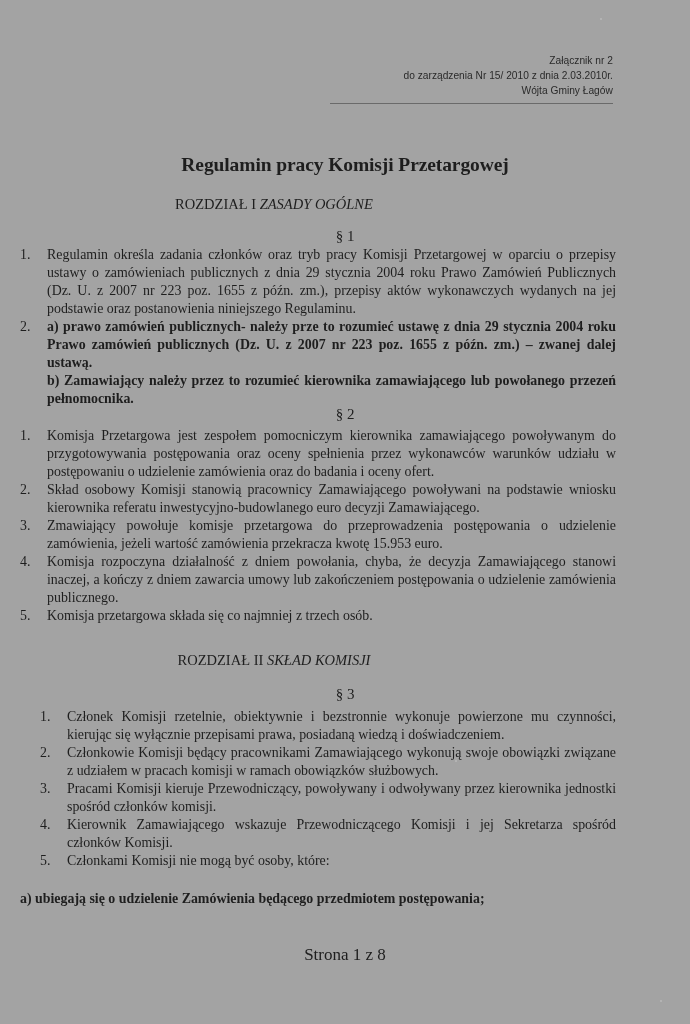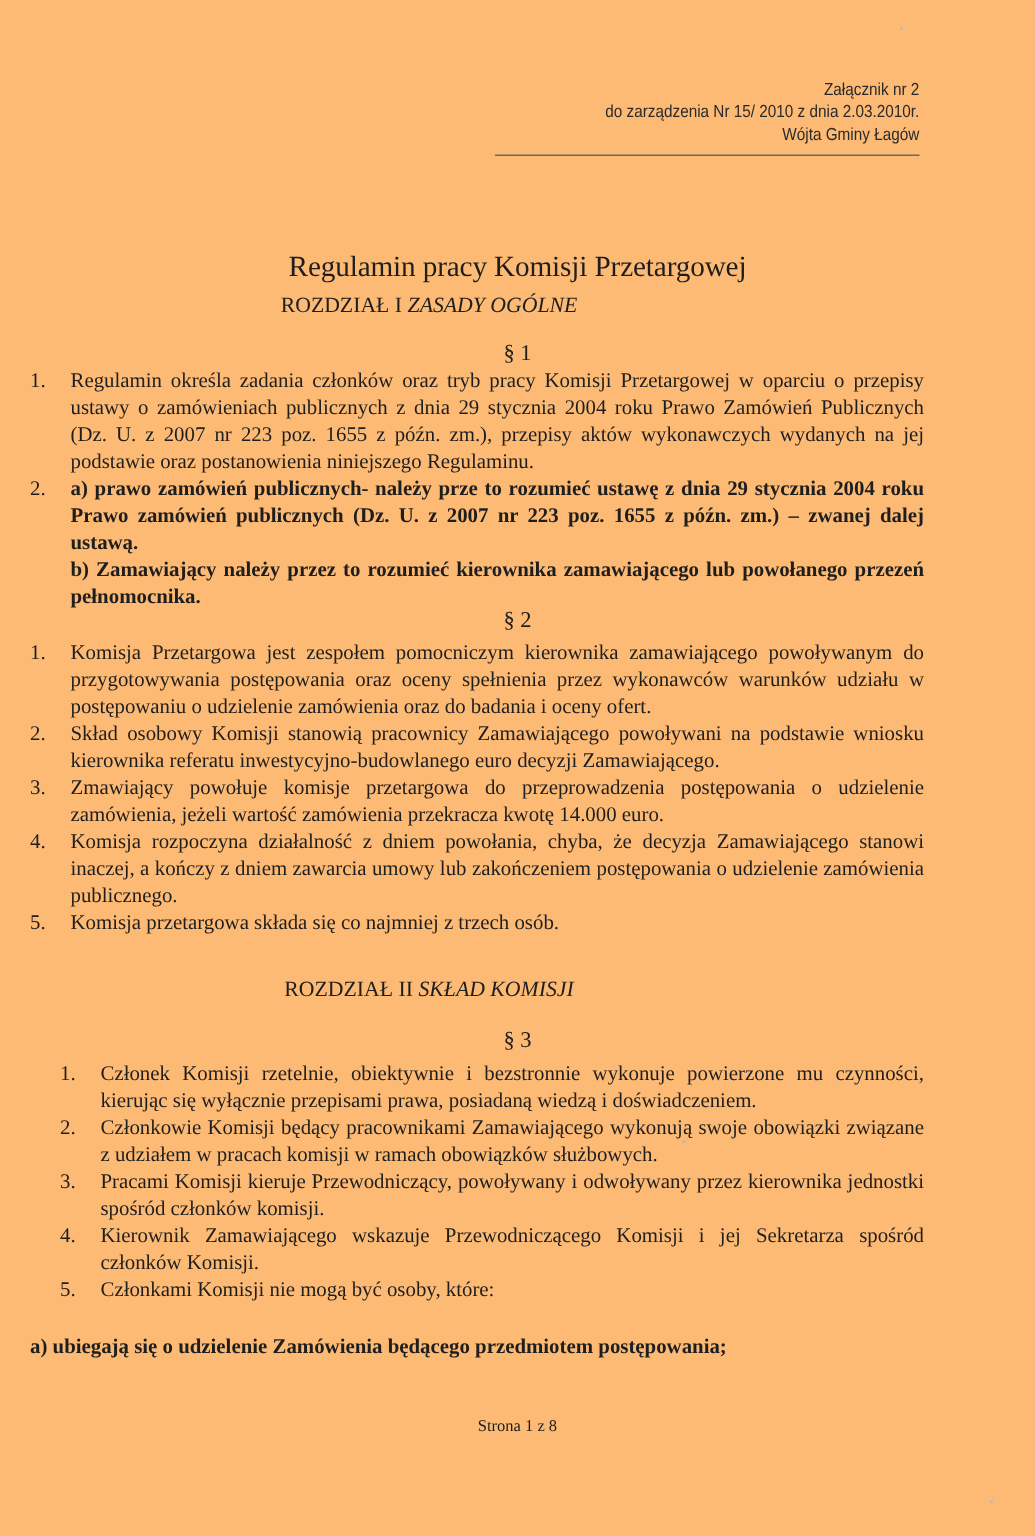--- a/index.html
+++ b/index.html
@@ -1,42 +1,42 @@
 <!DOCTYPE html>
 <html><head>
 <meta charset="utf-8">
 <style>
   html, body { margin: 0; padding: 0; }
   body {
     width: 690px; height: 1024px; background: #ffffff; position: relative; overflow: hidden;
     font-family: "Liberation Serif", "DejaVu Serif", serif; color: #1e1e1e;
   }
-  .page { position: absolute; left: 0; top: 0; width: 690px; height: 1024px; background: #fdba74; }
+  .page { position: absolute; left: 0; top: 0; width: 690px; height: 1024px; background: #a3a3a3; }
   .speck { position: absolute; width: 2px; height: 2px; background: #b9b9b9; border-radius: 1px; }
 
   .header-block {
     position: absolute; right: 77px; top: 52px; text-align: right;
     font-family: "Liberation Sans", "DejaVu Sans", sans-serif; font-size: 11.6px; line-height: 15px; color: #2a2a2a;
     transform: scaleX(0.88); transform-origin: right top;
   }
   .header-rule { position: absolute; left: 330px; top: 103px; width: 283px; height: 1px; background: #6a6a6a; }
 
-  .doc-title { position: absolute; left: 0; width: 690px; top: 168px; text-align: center; font-size: 19.5px; font-weight: normal; letter-spacing: -0.1px; }
-  .chapter { position: absolute; left: 12px; width: 548px; text-align: center; font-size: 14.5px; }
+  .doc-title { position: absolute; left: 0; width: 690px; top: 154px; text-align: center; font-size: 19.5px; font-weight: bold; letter-spacing: -0.1px; }
+  .chapter { position: absolute; left: 0; width: 548px; text-align: center; font-size: 14.5px; }
   .chapter i { font-style: italic; }
   .para { position: absolute; left: 0; width: 690px; text-align: center; font-size: 15px; }
 
   .list { position: absolute; font-size: 13.9px; line-height: 18px; }
   .item { position: relative; padding-left: 27px; text-align: justify; }
   .item .num { position: absolute; left: 0; top: 0; }
   .item .txt { display: block; }
   .sub { text-align: justify; font-weight: bold; }
   .b { font-weight: normal; }
 
-  .footer { position: absolute; left: 0; width: 690px; top: 945px; text-align: center; font-size: 11px; }
+  .footer { position: absolute; left: 0; width: 690px; top: 945px; text-align: center; font-size: 17px; }
 </style>
 </head>
 <body>
 
 <div class="page">
   <div class="speck" style="left:600px;top:18px"></div>
   <div class="speck" style="left:455px;top:760px"></div>
   <div class="speck" style="left:660px;top:1000px"></div>
 
   <div class="header-block">
@@ -72,21 +72,21 @@
     <div class="item">
       <span class="num">1.</span>
       <span class="txt">Komisja Przetargowa jest zespołem pomocniczym kierownika zamawiającego powoływanym do przygotowywania postępowania oraz oceny spełnienia przez wykonawców warunków udziału w postępowaniu o udzielenie zamówienia oraz do badania i oceny ofert.</span>
     </div>
     <div class="item">
       <span class="num">2.</span>
       <span class="txt">Skład osobowy Komisji stanowią pracownicy Zamawiającego powoływani na podstawie wniosku kierownika referatu inwestycyjno-budowlanego euro decyzji Zamawiającego.</span>
     </div>
     <div class="item">
       <span class="num">3.</span>
-      <span class="txt">Zmawiający powołuje komisje przetargowa do przeprowadzenia postępowania o udzielenie zamówienia, jeżeli wartość zamówienia przekracza kwotę 14.000 euro.</span>
+      <span class="txt">Zmawiający powołuje komisje przetargowa do przeprowadzenia postępowania o udzielenie zamówienia, jeżeli wartość zamówienia przekracza kwotę 15.953 euro.</span>
     </div>
     <div class="item">
       <span class="num">4.</span>
       <span class="txt">Komisja rozpoczyna działalność z dniem powołania, chyba, że decyzja Zamawiającego stanowi inaczej, a kończy z dniem zawarcia umowy lub zakończeniem postępowania o udzielenie zamówienia publicznego.</span>
     </div>
     <div class="item">
       <span class="num">5.</span>
       <span class="txt">Komisja przetargowa składa się co najmniej z trzech osób.</span>
     </div>
   </div>

